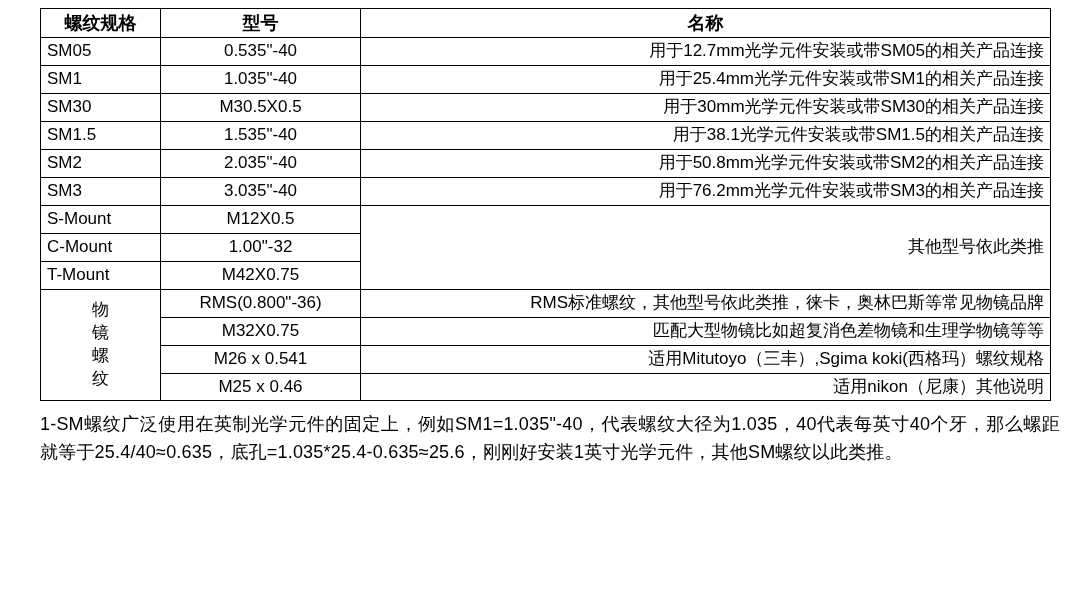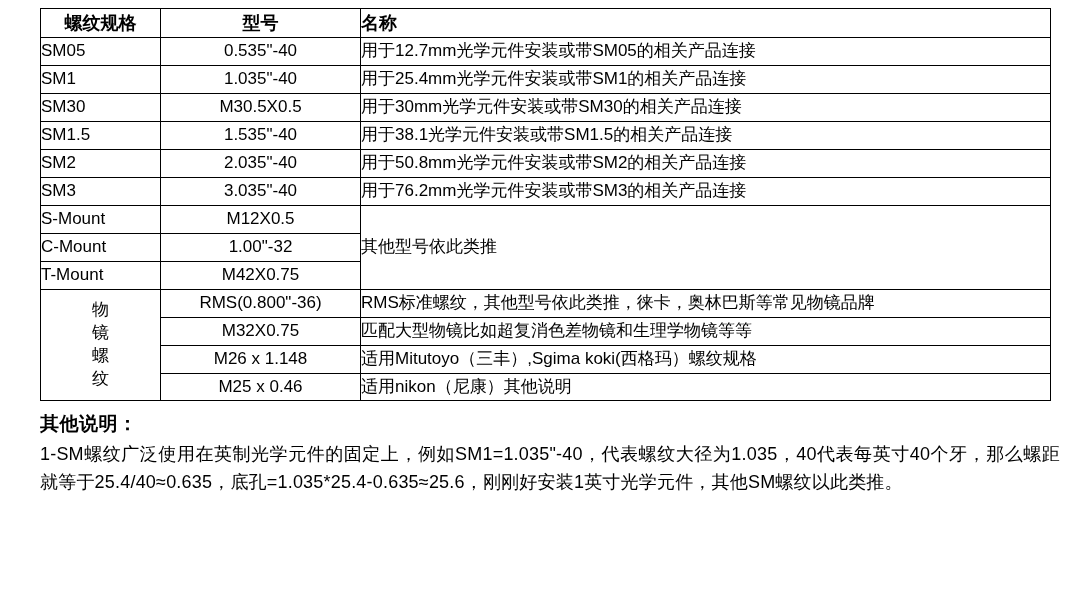--- a/index.html
+++ b/index.html
@@ -22,40 +22,40 @@
     position: relative;
   }
   table.spec {
     border-collapse: collapse;
     table-layout: fixed;
     width: 1010px;
     margin: 0;
   }
   table.spec td, table.spec th {
     border: 1px solid #000000;
-    padding: 2px 0;
+    padding: 2px 6px;
     font-size: 17px;
     line-height: 1.35;
     vertical-align: middle;
     font-weight: normal;
   }
   table.spec thead th {
     font-weight: bold;
     font-size: 18px;
   }
   .col-a { width: 120px; }
   .col-b { width: 200px; }
   .col-c { width: 690px; }
 
   .hdr-a, .hdr-b { text-align: center; }
-  .hdr-c { text-align: left; }
+  .hdr-c { text-align: center; }
 
   td.c-spec { }
   td.c-model { text-align: center; }
-  td.c-desc { text-align: left; }
+  td.c-desc { text-align: right; }
 
   td.vert-label {
     text-align: center;
     line-height: 1.45;
   }
   .vert-char { display: block; }
 
   .notes {
     margin-top: 10px;
     width: 1020px;
@@ -144,28 +144,27 @@
           <span class="vert-char">纹</span>
         </td>
         <td class="c-model">RMS(0.800"-36)</td>
         <td class="c-desc">RMS标准螺纹，其他型号依此类推，徕卡，奥林巴斯等常见物镜品牌</td>
       </tr>
       <tr>
         <td class="c-model">M32X0.75</td>
         <td class="c-desc">匹配大型物镜比如超复消色差物镜和生理学物镜等等</td>
       </tr>
       <tr>
-        <td class="c-model">M26 x 1.148</td>
+        <td class="c-model">M26 x 0.541</td>
         <td class="c-desc">适用Mitutoyo（三丰）,Sgima koki(西格玛）螺纹规格</td>
       </tr>
       <tr>
         <td class="c-model">M25 x 0.46</td>
         <td class="c-desc">适用nikon（尼康）其他说明</td>
       </tr>
     </tbody>
   </table>
 
   <div class="notes">
-    <div class="notes-title">其他说明：</div>
     <p class="notes-para">1-SM螺纹广泛使用在英制光学元件的固定上，例如SM1=1.035"-40，代表螺纹大径为1.035，40代表每英寸40个牙，那么螺距就等于25.4/40≈0.635，底孔=1.035*25.4-0.635≈25.6，刚刚好安装1英寸光学元件，其他SM螺纹以此类推。</p>
   </div>
 
 </div>
 
 </body></html>

